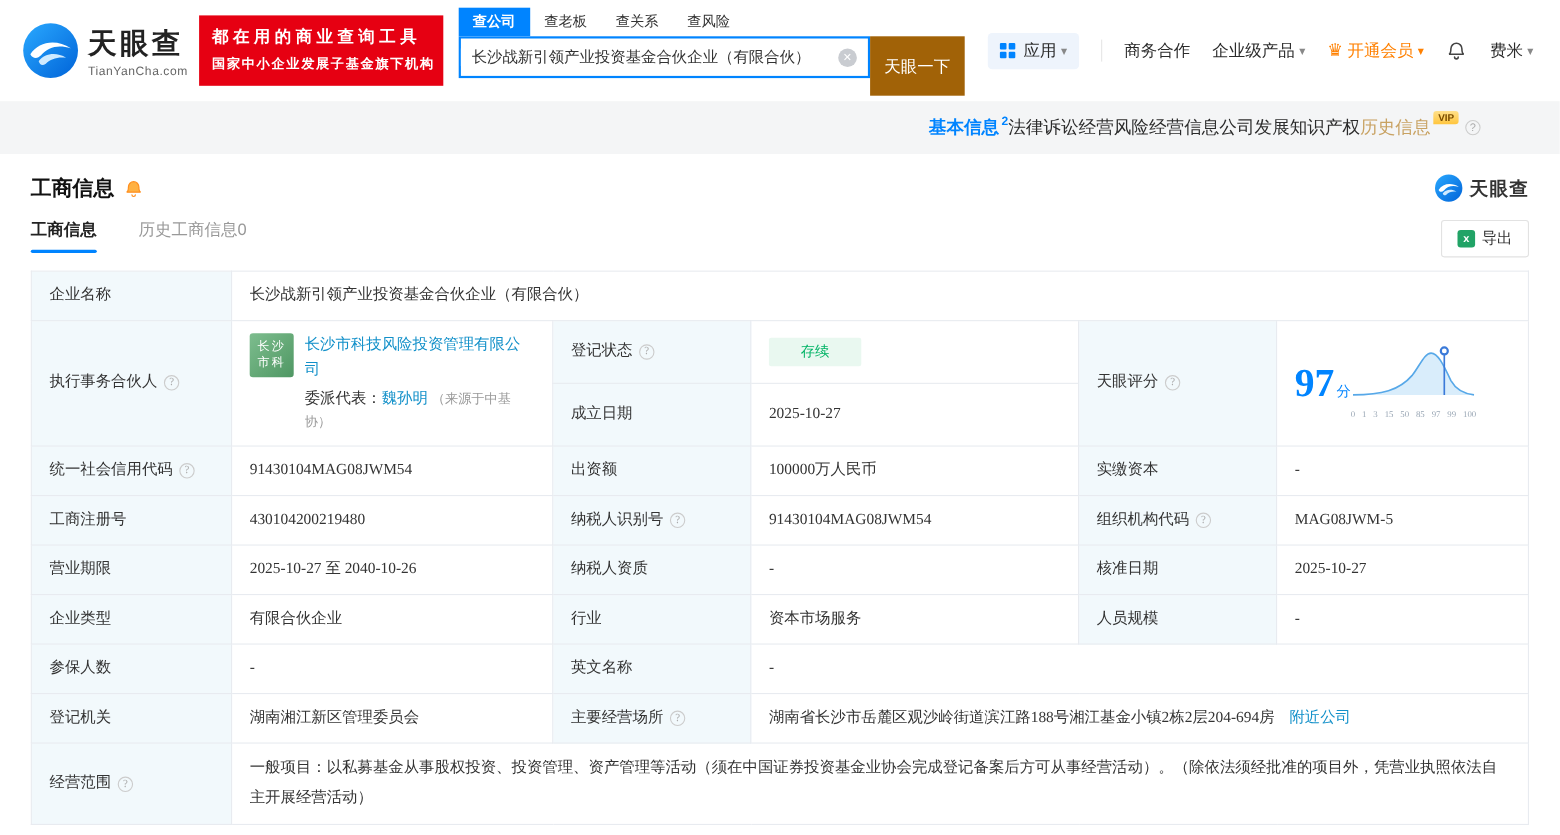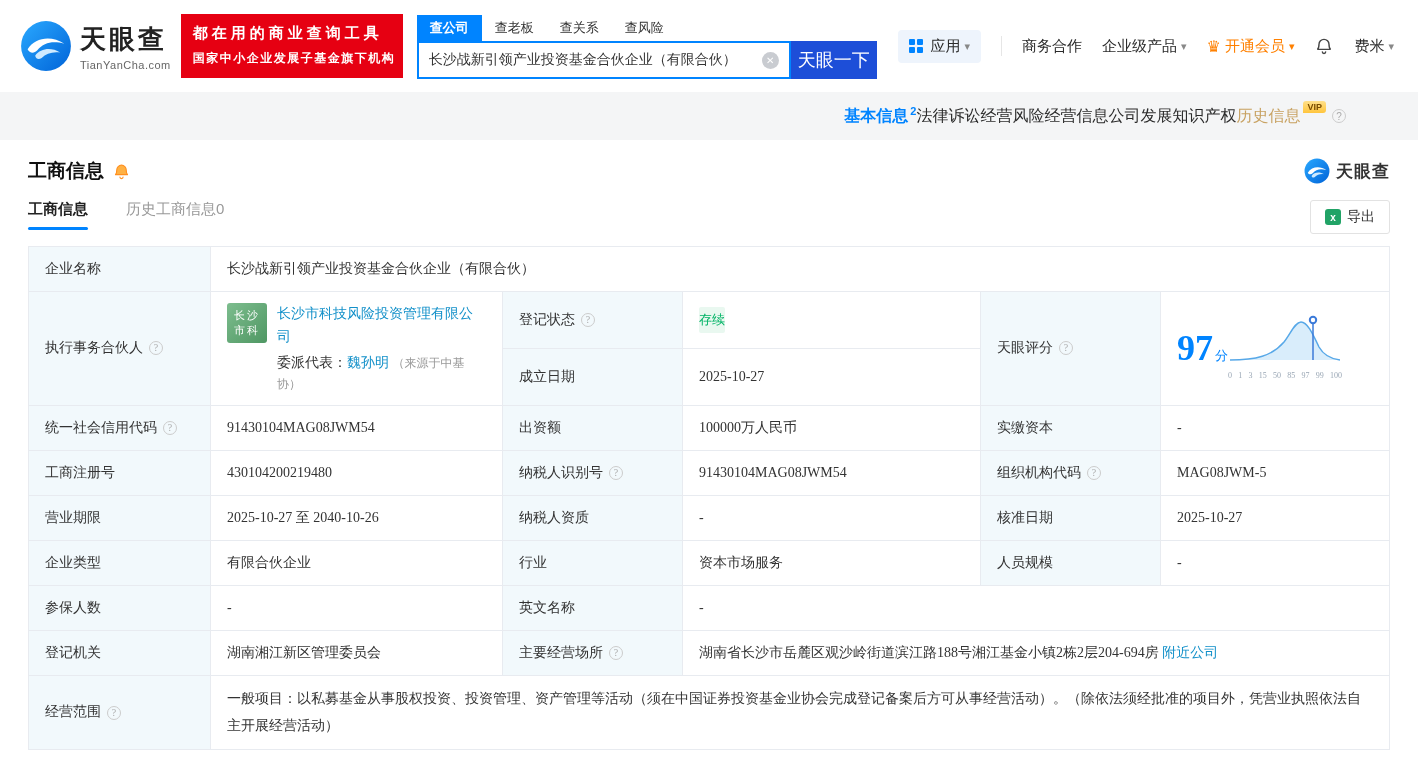--- a/index.html
+++ b/index.html
@@ -22,21 +22,21 @@
   .search-area { margin-left:14px; }
   .search-tabs { display:flex; align-items:flex-end; height:28px; }
   .search-tab { font-size:13px; padding:4px 13px; color:#333; cursor:pointer; }
   .search-tab.active { background:#0084ff; color:#fff;font-weight:bold; }
   .search-row { display:flex; }
   .search-box { width:374px; height:38px; border:2px solid #0084ff; display:flex; align-items:center; background:#fff; }
   .search-input { flex:1; border:none; outline:none; font-size:14px; padding:0 10px; color:#333;
     font-family:"Liberation Sans","DejaVu Sans",sans-serif; }
   .clear-icon { width:17px; height:17px; border-radius:50%; background:#c9ccd1; color:#fff; font-size:10px;
     display:flex; align-items:center; justify-content:center; margin-right:10px; cursor:pointer; }
-  .search-btn { width:86px; height:38px; background:#1d4ed8; color:#fff; border:none; font-size:18px;
+  .search-btn { width:86px; height:54px; background:#a16207; color:#fff; border:none; font-size:15px;
     cursor:pointer; font-family:"Liberation Sans","DejaVu Sans",sans-serif; }
 
   .top-menu { margin-left:auto; display:flex; align-items:center; gap:20px; font-size:15px; color:#2b2b2b; padding-right:4px; }
   .menu-item { display:flex; align-items:center; gap:4px; cursor:pointer; white-space:nowrap; }
   .apps-btn { background:#eef4fc; border-radius:4px; padding:7px 11px; }
   .grid-icon { display:inline-grid; grid-template-columns:6px 6px; gap:2px; margin-right:4px; }
   .grid-icon i { width:6px; height:6px; background:#0084ff; border-radius:1px; }
   .caret { font-size:11px; color:#888; }
   .vip-menu { color:#ff8000; }
   .vip-menu .caret { color:#ff8000; }
@@ -87,21 +87,21 @@
 
   .partner-cell { vertical-align:top; }
   .partner-wrap { display:flex; gap:10px; }
   .avatar { width:40px; height:40px; border-radius:3px; background:linear-gradient(135deg,#7dbd8e,#4f9763);
     color:#fff; font-size:11px; display:flex; flex-direction:column; align-items:center; justify-content:center;
     line-height:1.4; letter-spacing:2px; flex:none; cursor:pointer; }
   .partner-info { flex:1; }
   .partner-info .link { line-height:1.5; }
   .rep-line { margin-top:4px; line-height:1.5; }
 
-  .status-badge { display:inline-block; background:#e9f8f0; color:#00b365; font-size:13px; padding:3px 0; border-radius:2px; }
+  .status-badge { display:inline-block; background:#e9f8f0; color:#00b365; font-size:13px; padding:3px 29px; border-radius:2px; }
 
   .score-cell { cursor:pointer; }
   .score-wrap { display:flex; align-items:center; }
   .score-num { display:flex; align-items:baseline; color:#0084ff; flex:none; }
   .score-big { font-size:36px; font-weight:bold; }
   .score-unit { font-size:13px; margin-left:2px; }
   .score-chart { width:114px; }
   .ticks { display:flex; justify-content:space-between; font-size:8px; color:#9aa7b5; margin-top:1px; }
 </style>
 </head>
@@ -434,21 +434,21 @@
           </td>
       <td>湖南湘江新区管理委员会</td>
       <td class="lbl">
         <span class="lbl-inner">
               <span>主要经营场所</span>
           <span class="help">?</span>
             </span>
           </td>
       <td colspan="3">
         <span>湖南省长沙市岳麓区观沙岭街道滨江路188号湘江基金小镇2栋2层204-694房</span>
-        <a class="link" style="">附近公司</a>
+        <a class="link" style="margin-left:10px">附近公司</a>
       </td>
     </tr>
 
     <tr>
       <td class="lbl">
         <span class="lbl-inner">
               <span>经营范围</span>
           <span class="help">?</span>
             </span>
           </td>

